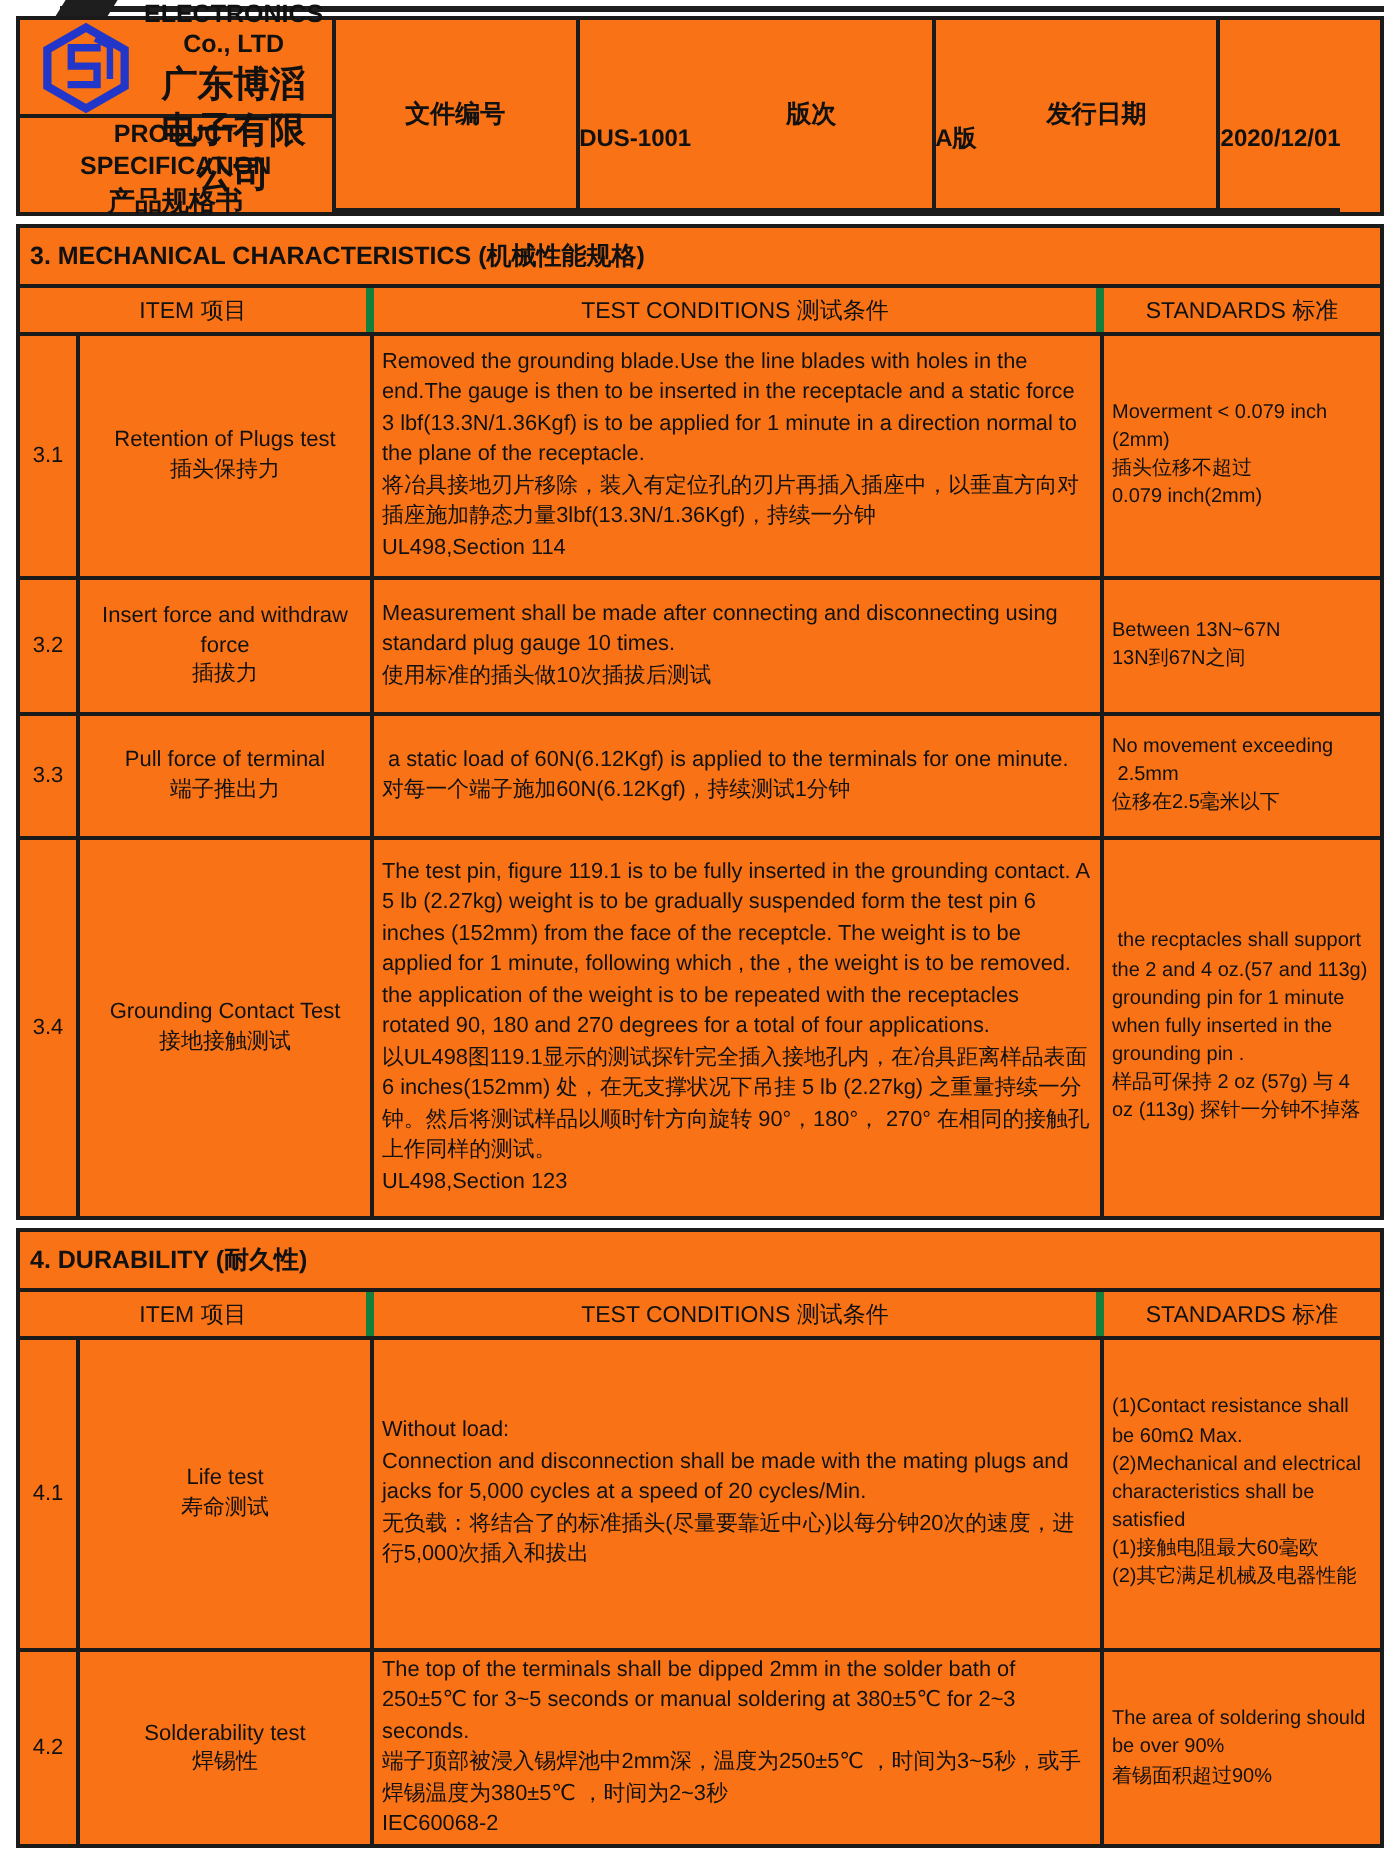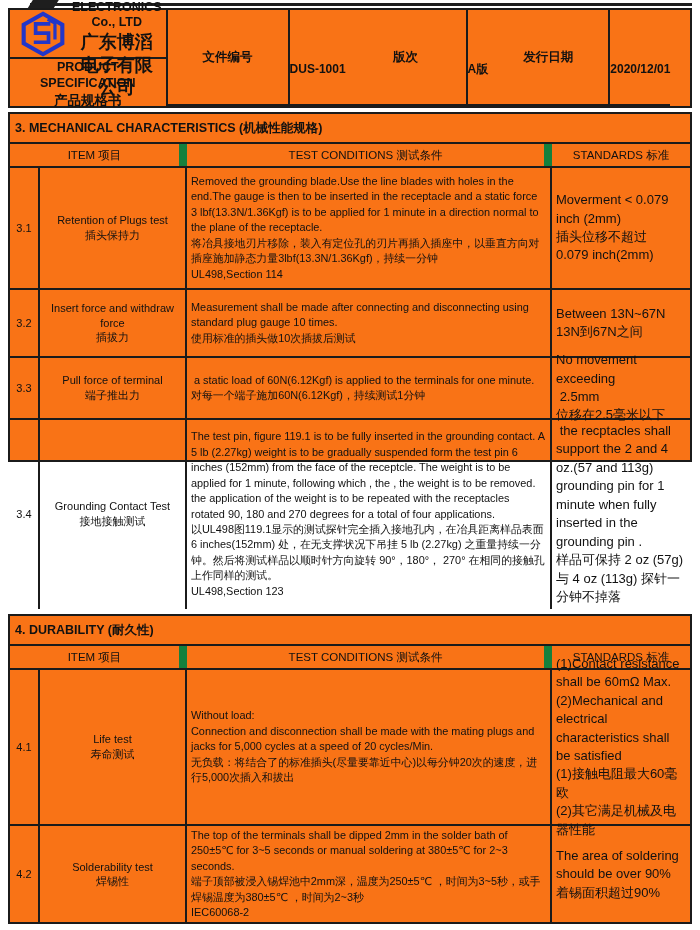--- a/index.html
+++ b/index.html
@@ -28,36 +28,36 @@
   .title-en { font-weight:bold; font-size:12.5px; }
   .title-cn { font-weight:bold; font-size:13.5px; }
 
   .header-right { flex:1; display:flex; }
   .hr-row { flex:1; display:flex; border-bottom:2px solid #1b1b1b; }
   .hr-row:last-child { border-bottom:none;text-align:right; }
   .hr-label { width:122px; border-right:2px solid #1b1b1b; display:flex; align-items:center; justify-content:center; font-weight:bold; font-size:12.5px; }
   .hr-value { flex:1; display:flex; align-items:center; justify-content:center; font-weight:bold; font-size:12px; white-space:pre;margin-top:24px; }
 
   
-  .section3-box { top:112px; height:350px; display:flex; flex-direction:column; }
+  .section3-box { top:112px; height:498px; display:flex; flex-direction:column; }
   .section4-box { top:614px; height:310px; display:flex; flex-direction:column; }
   .section-title { height:30px; flex:0 0 auto; border-bottom:2px solid #1b1b1b; display:flex; align-items:center; padding-left:5px; font-weight:bold; font-size:12.5px; }
   .thead { height:24px; flex:0 0 auto; display:flex; border-bottom:2px solid #1b1b1b; font-size:11.5px; }
-  .th { display:flex; align-items:center; justify-content:center; border-right:8px solid #15803d; }
+  .th { display:flex; align-items:center; justify-content:center; border-right:4px solid #15803d; }
   .th-item { width:177px; }
   .th-cond { width:365px; }
   .th-std  { flex:1; border-right:none; }
 
   .trow { display:flex; border-bottom:2px solid #1b1b1b; flex:0 0 auto; }
   .trow.last { border-bottom:none; flex:1; }
   .c { border-right:2px solid #1b1b1b; display:flex; align-items:center; }
   .c-num  { width:30px; justify-content:center; font-size:11px; }
   .c-name { width:147px; justify-content:center; text-align:center; font-size:11px; line-height:1.35; flex-direction:column; padding:2px; }
   .c-cond { width:365px; padding:2px 4px; font-size:10.9px; line-height:1.42; }
-  .c-std  { flex:1; border-right:none; padding:2px 4px; font-size:13px; line-height:1.42; }
+  .c-std  { flex:1; border-right:none; padding:2px 4px; font-size:10px; line-height:1.42; }
   .pre { white-space:pre-wrap; }
 </style>
 </head>
 <body>
 
 <div class="page">
 
   <div class="artifact-blob"></div>
   <div class="artifact-line"></div>
 

